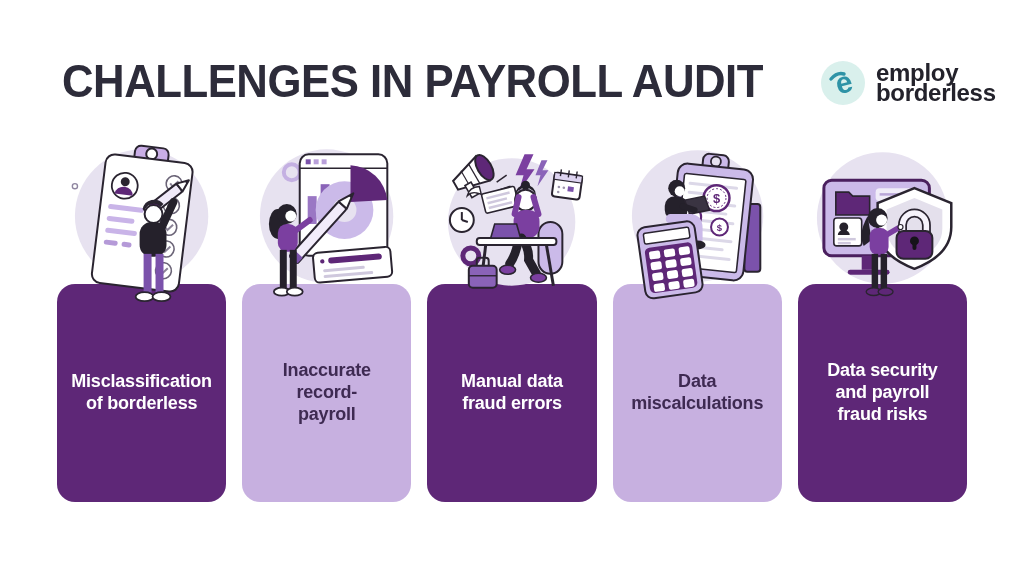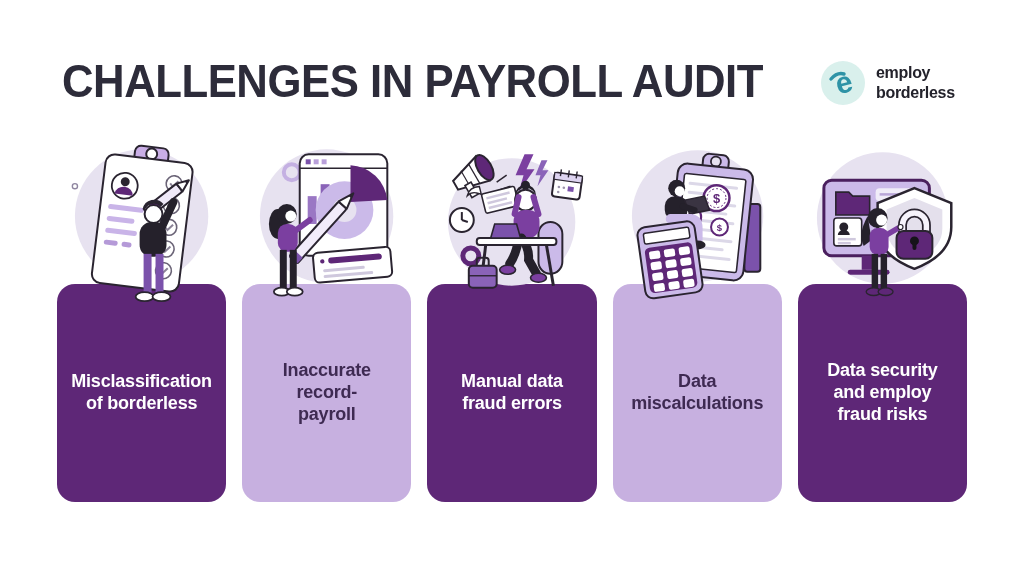--- a/index.html
+++ b/index.html
@@ -13,21 +13,21 @@
     font-size:46px;font-weight:800;color:#2d2c3a;
     letter-spacing:-0.5px;white-space:nowrap;
     transform:scaleX(0.95);transform-origin:left top;
   }
   .brand{
     position:absolute;left:820px;top:60px;
     display:flex;align-items:center;gap:10px;
   }
   .brand-icon{width:46px;height:46px;flex:0 0 auto;}
   .brand-text{
-    font-size:16px;font-weight:700;color:#23222b;
+    font-size:24px;font-weight:700;color:#23222b;
     line-height:20px;letter-spacing:-0.3px;
   }
   .cards{
     position:absolute;left:57px;top:138px;width:910px;
     display:flex;gap:16px;
   }
   .card{flex:1 1 0;display:flex;flex-direction:column;min-width:0;}
   .illu{height:172px;margin-bottom:-26px;position:relative;z-index:2;}
   .illu svg{display:block;width:100%;height:100%;}
   .card-body{
@@ -356,18 +356,18 @@
           <rect x="72" y="90" width="19" height="27" rx="8" fill="#7b3fa0"></rect>
           <rect x="74" y="116" width="6.5" height="36" fill="#25212b"></rect>
           <rect x="83" y="116" width="6.5" height="36" fill="#25212b"></rect>
           <ellipse cx="76" cy="154" rx="7.5" ry="3.8" fill="#5e2777" stroke="#2a2430" stroke-width="1.4"></ellipse>
           <ellipse cx="88" cy="154" rx="7.5" ry="3.8" fill="#5e2777" stroke="#2a2430" stroke-width="1.4"></ellipse>
         </g>
       </svg>
     </div>
     <div class="card-body dark">
       <div class="card-label">Data security
-and employ
+and payroll
 fraud risks</div>
     </div>
   </div>
 
 </div>
 
 </body></html>

